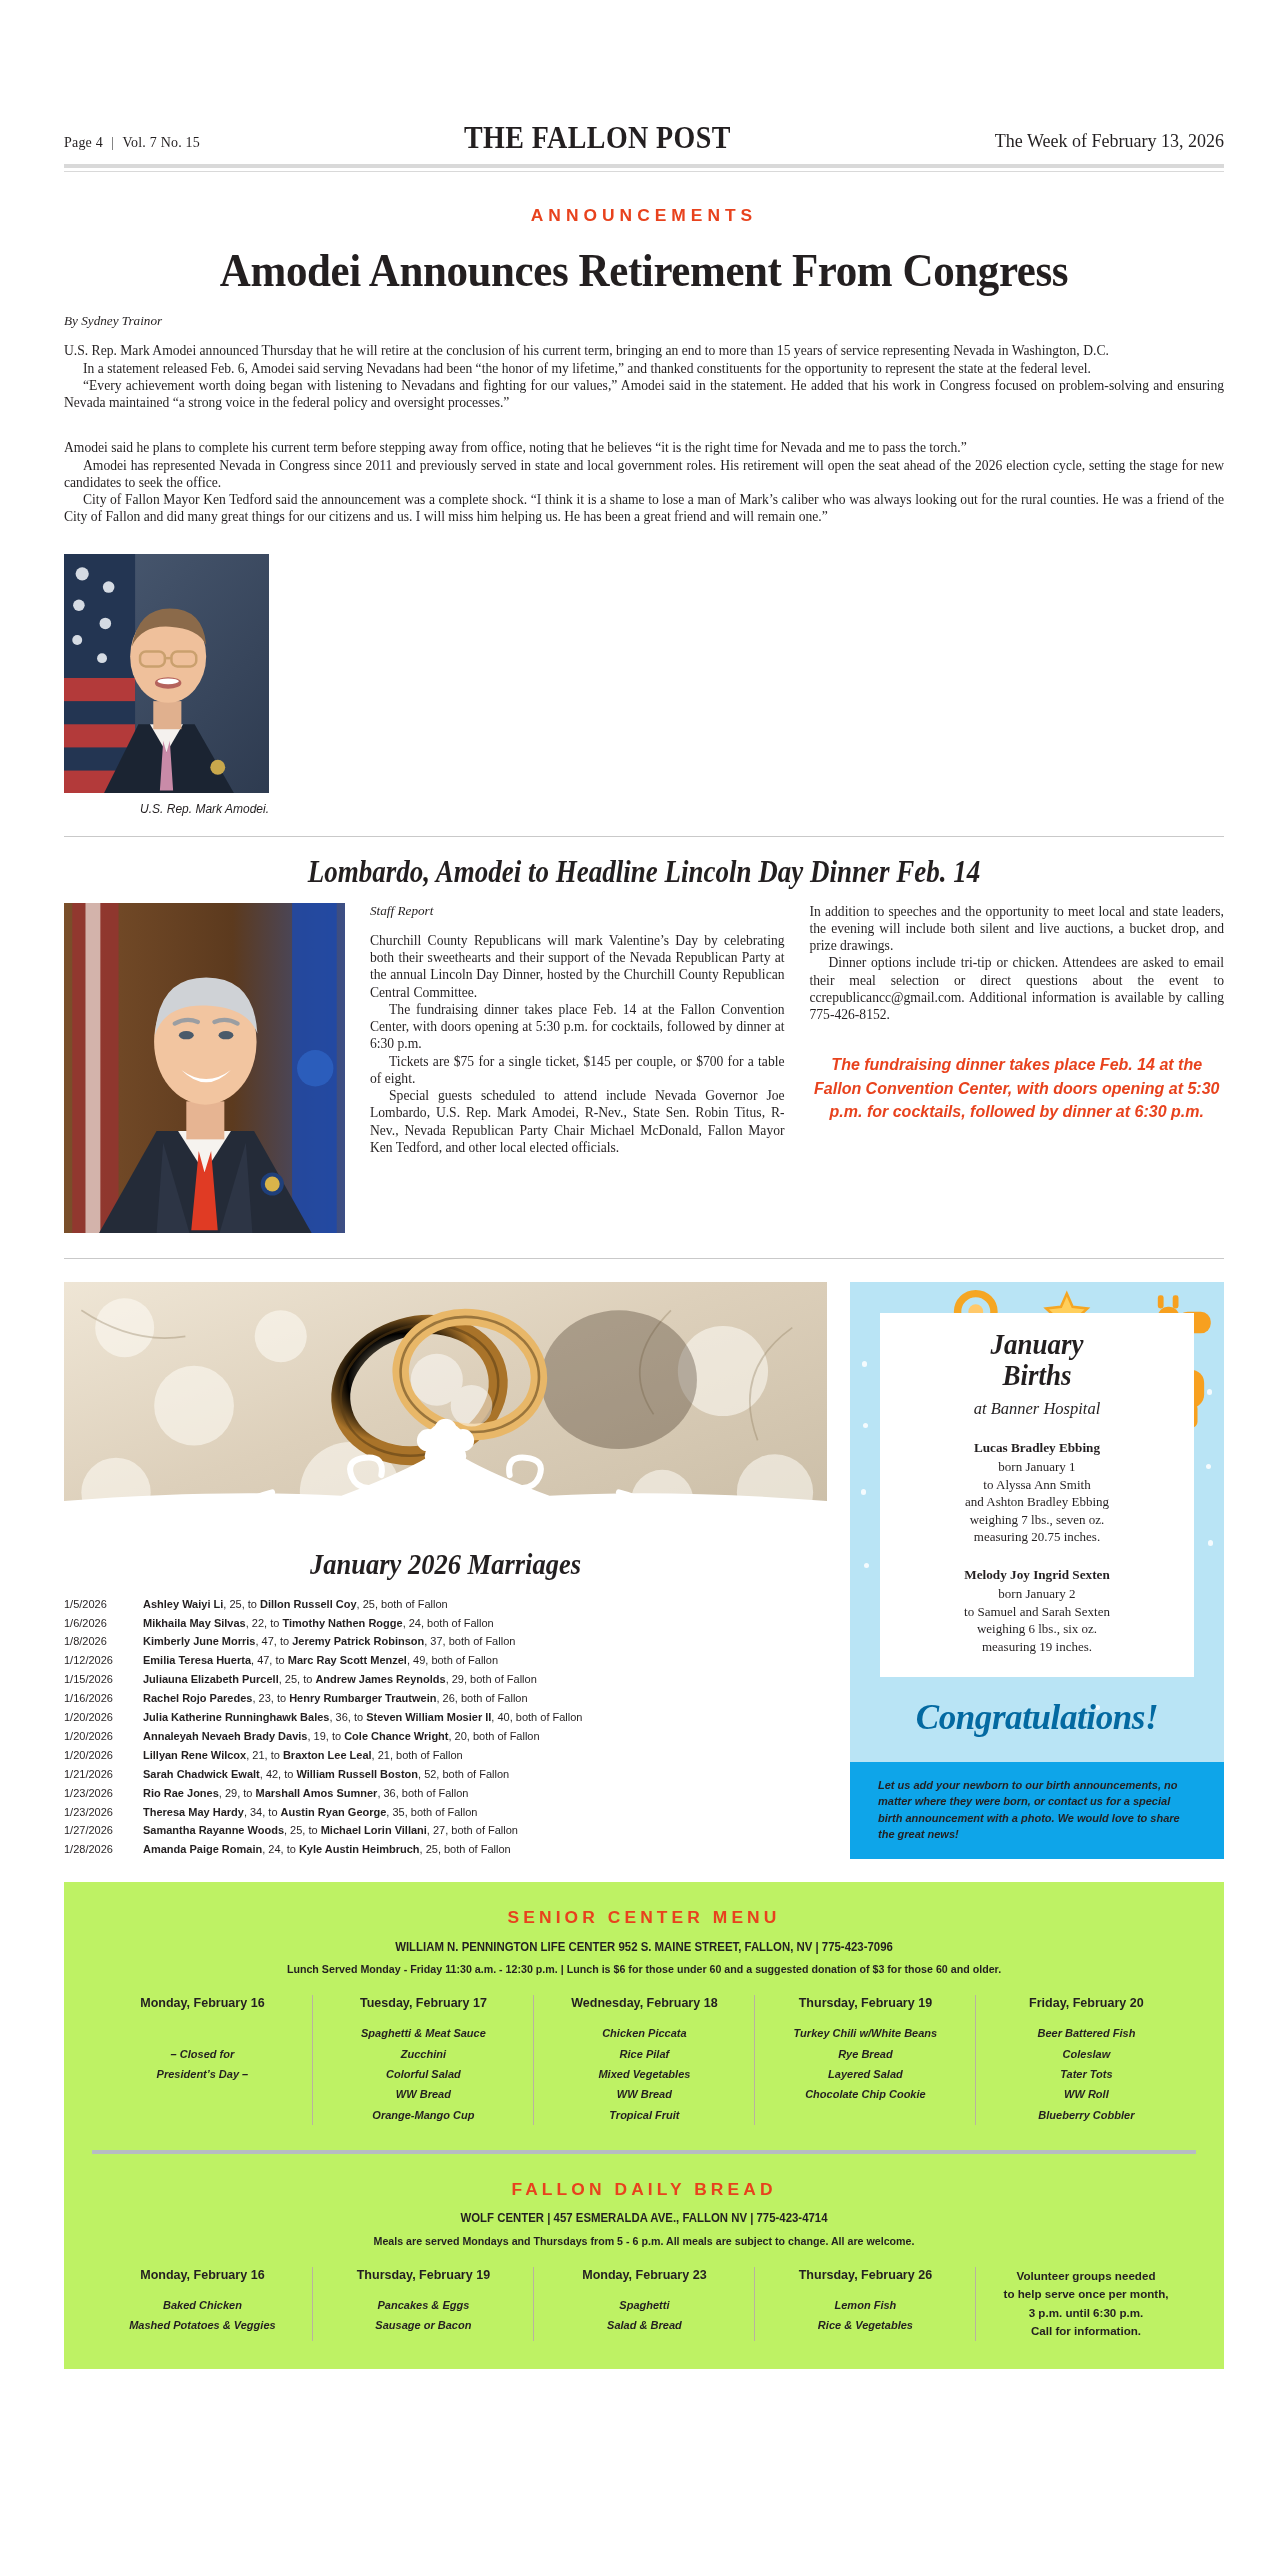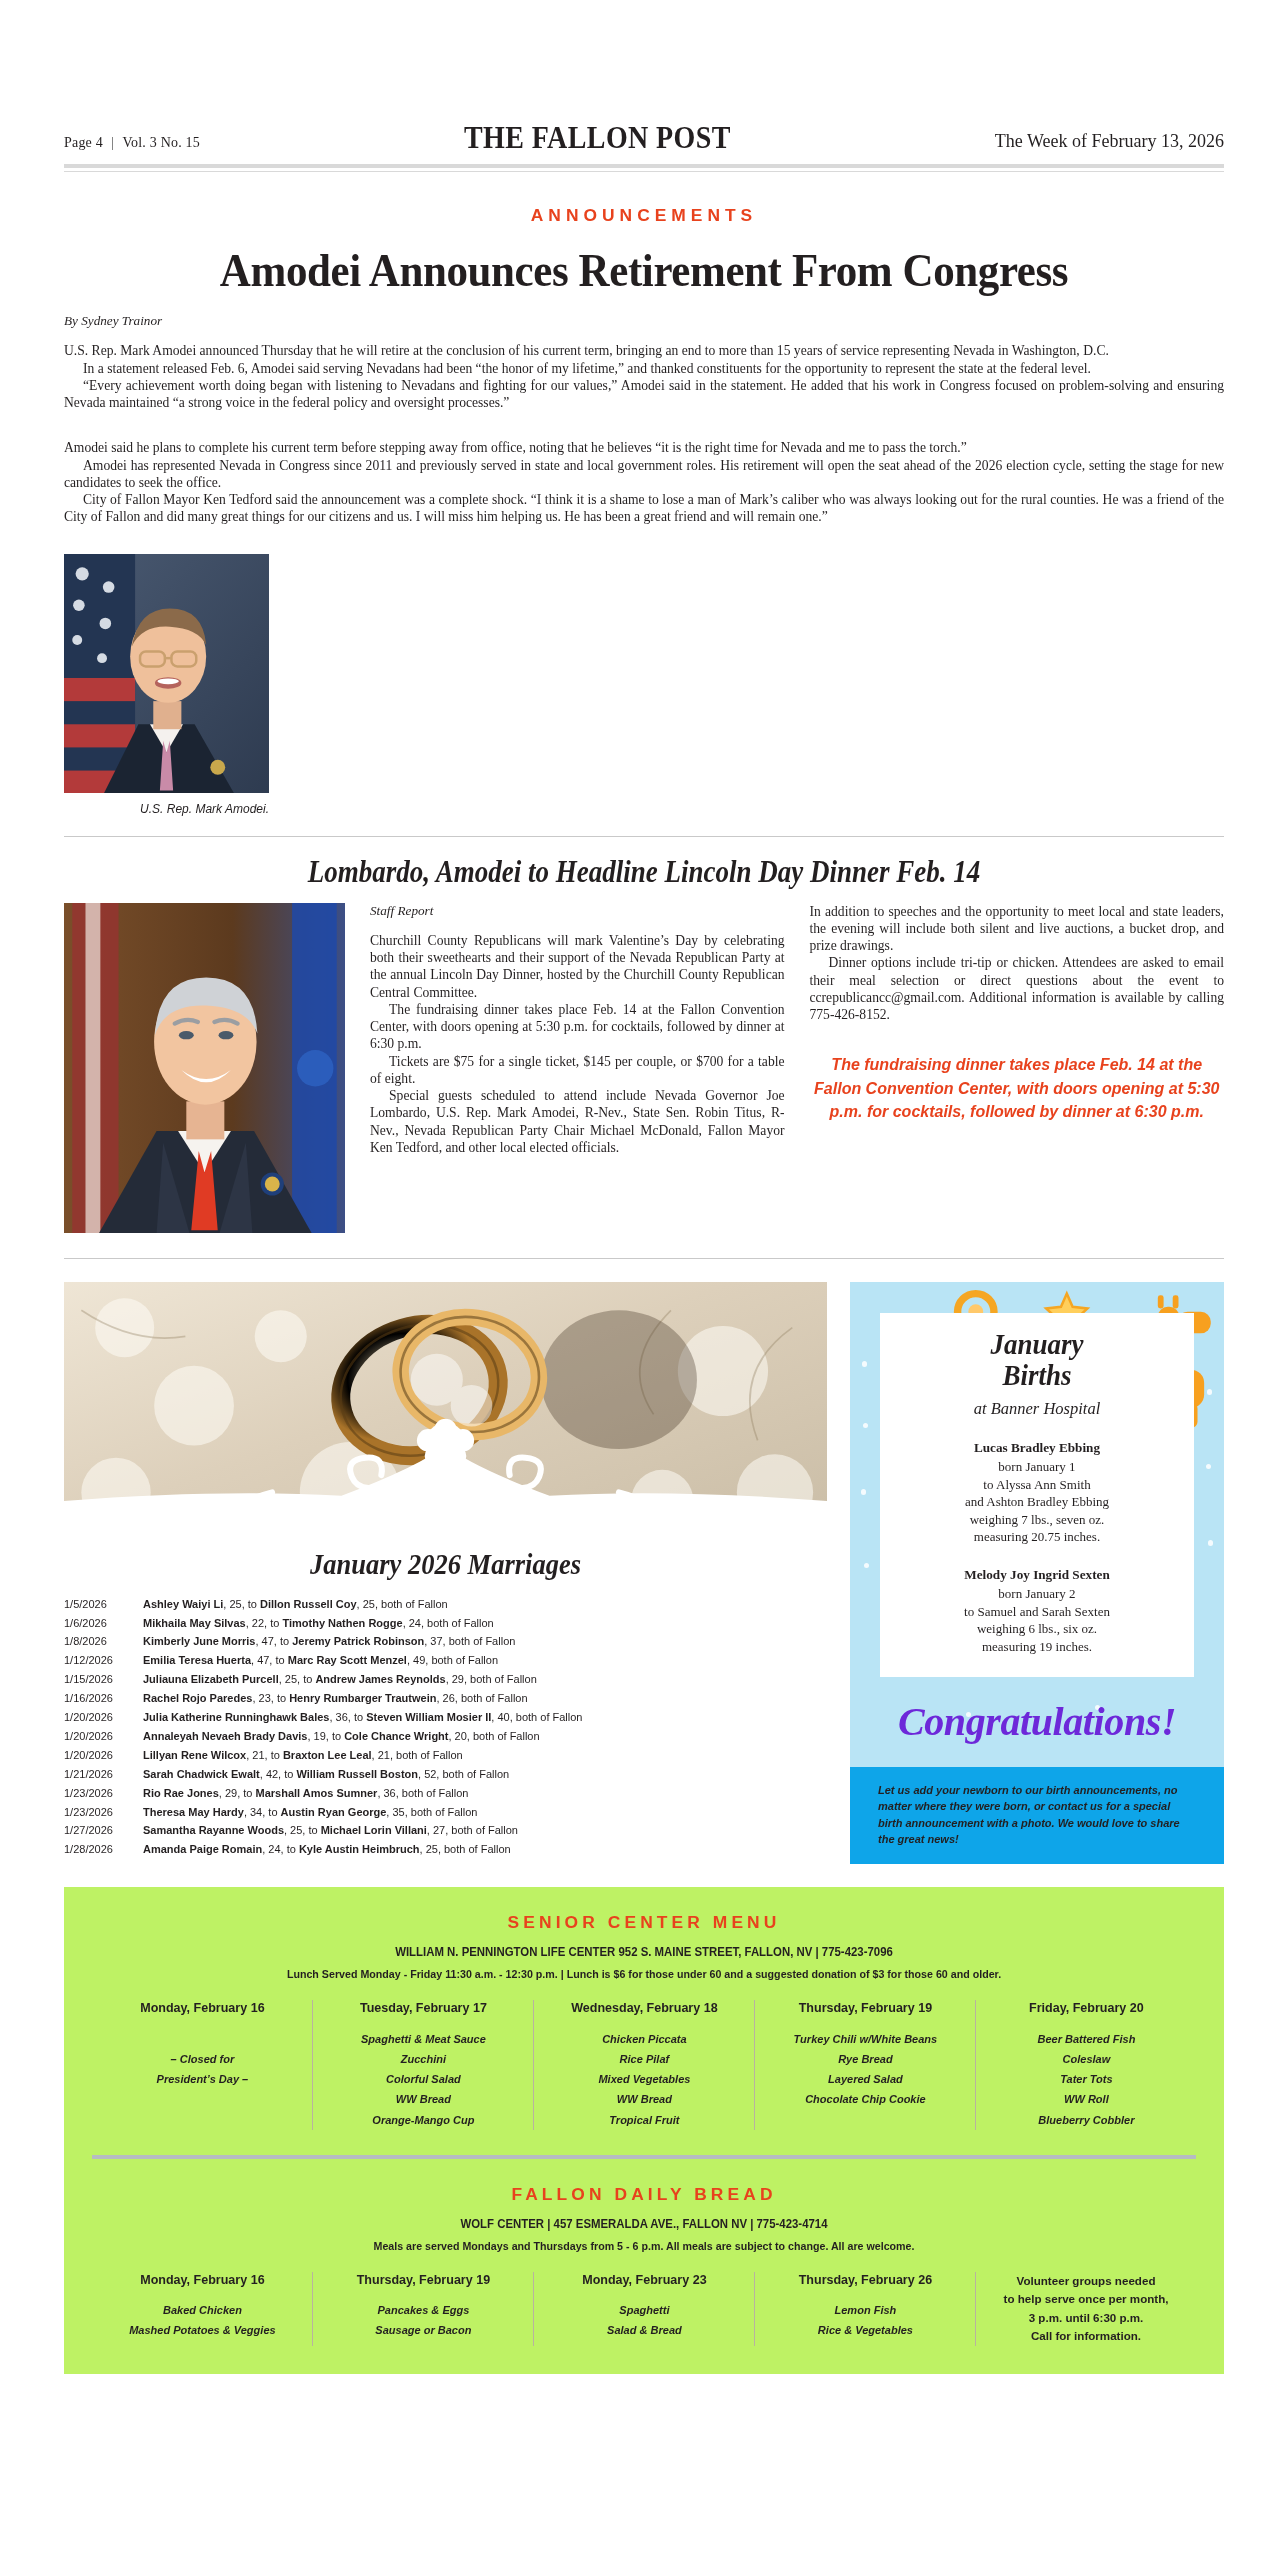--- a/index.html
+++ b/index.html
@@ -202,25 +202,25 @@
   .b-sub{
     font-family:"Liberation Serif", serif;
     font-style:italic;
     font-size:16.5px;
     margin-top:10px;
   }
   .b-entry{margin-top:20px; font-size:13px; line-height:1.35;}
   .b-entry .bname{font-weight:bold; font-size:13.2px; display:block; margin-bottom:1.7px;}
   .congrats{
     text-align:center;
-    color:#6d28d9;
+    color:#0369a1;
     font-family:"Liberation Serif", serif;
     font-style:italic;
     font-weight:bold;
-    font-size:40px;
+    font-size:35px;
     letter-spacing:-0.4px;
     padding:21.5px 0 21.5px 0;
     position:relative;
     z-index:4;
   }
   .births-foot{
     background:#0ea5e9;
     padding:15px 28px 16.5px 28px;
     text-align:left;
     font-family:"Liberation Sans", sans-serif;
@@ -301,21 +301,21 @@
     border-top:4.1px solid #b6bcc2;
   }
 </style>
 </head>
 <body>
 
 <div class="page">
 
   <div class="masthead">
     <div class="mh-left">
-      <span>Page 4</span><span class="sep">|</span><span>Vol. 3  No. 15</span>
+      <span>Page 4</span><span class="sep">|</span><span>Vol. 7  No. 15</span>
     </div>
     <div class="mh-title">THE FALLON POST</div>
     <div class="mh-right">The Week of February 13, 2026</div>
   </div>
   <div class="mh-rule"></div>
 
   <div class="kicker">ANNOUNCEMENTS</div>
 
   <h1 class="headline">Amodei Announces Retirement From Congress</h1>
 

